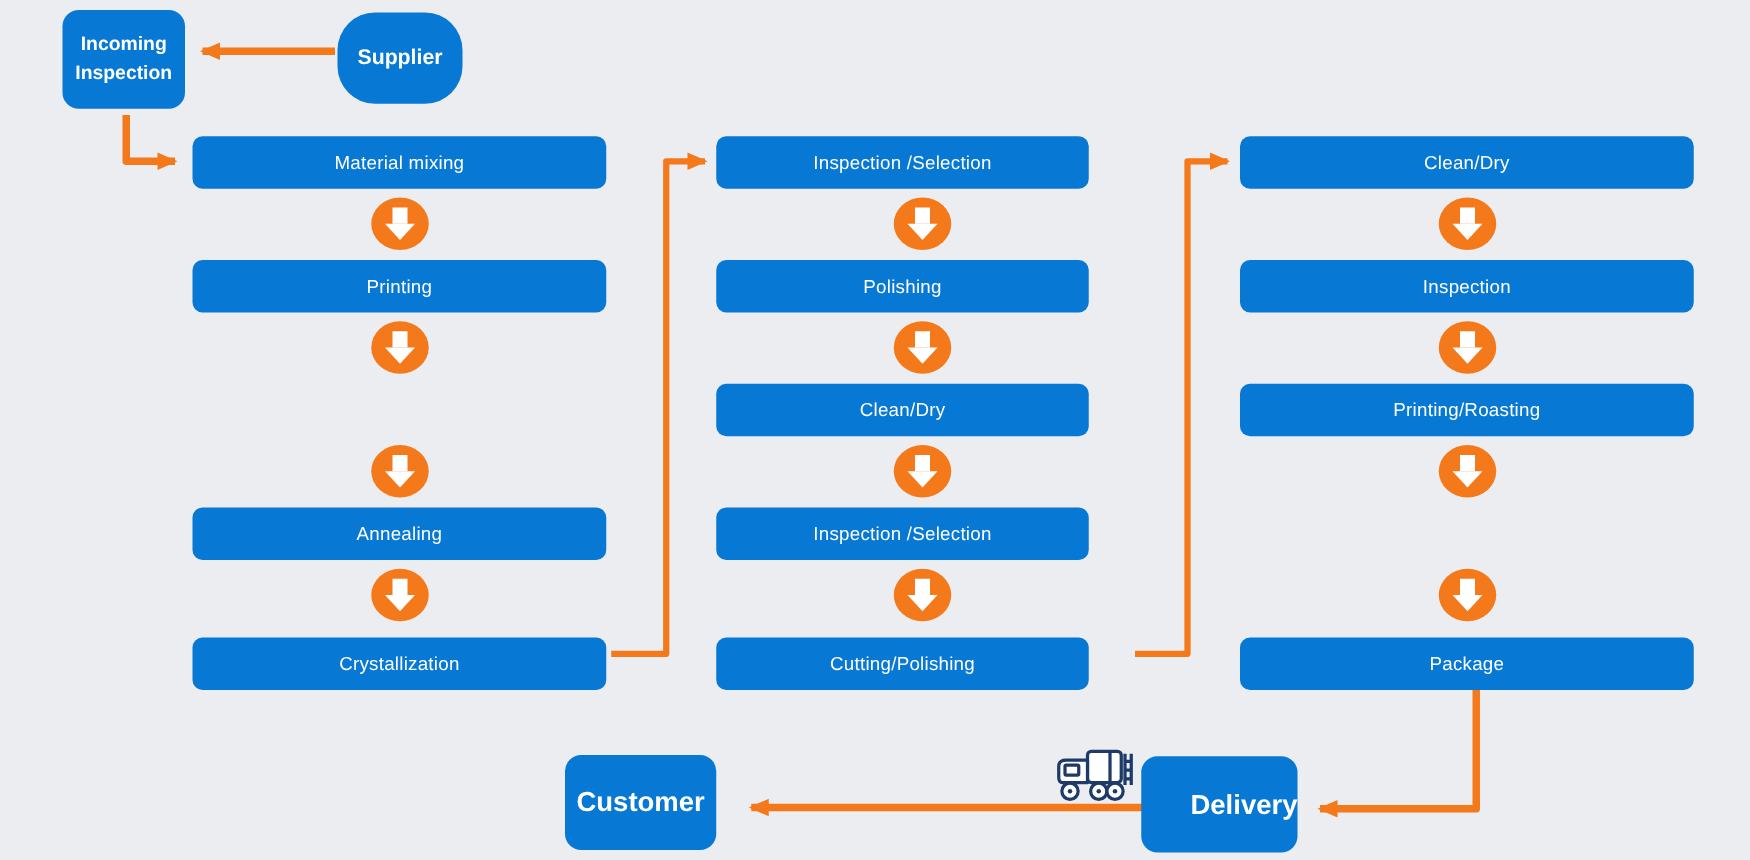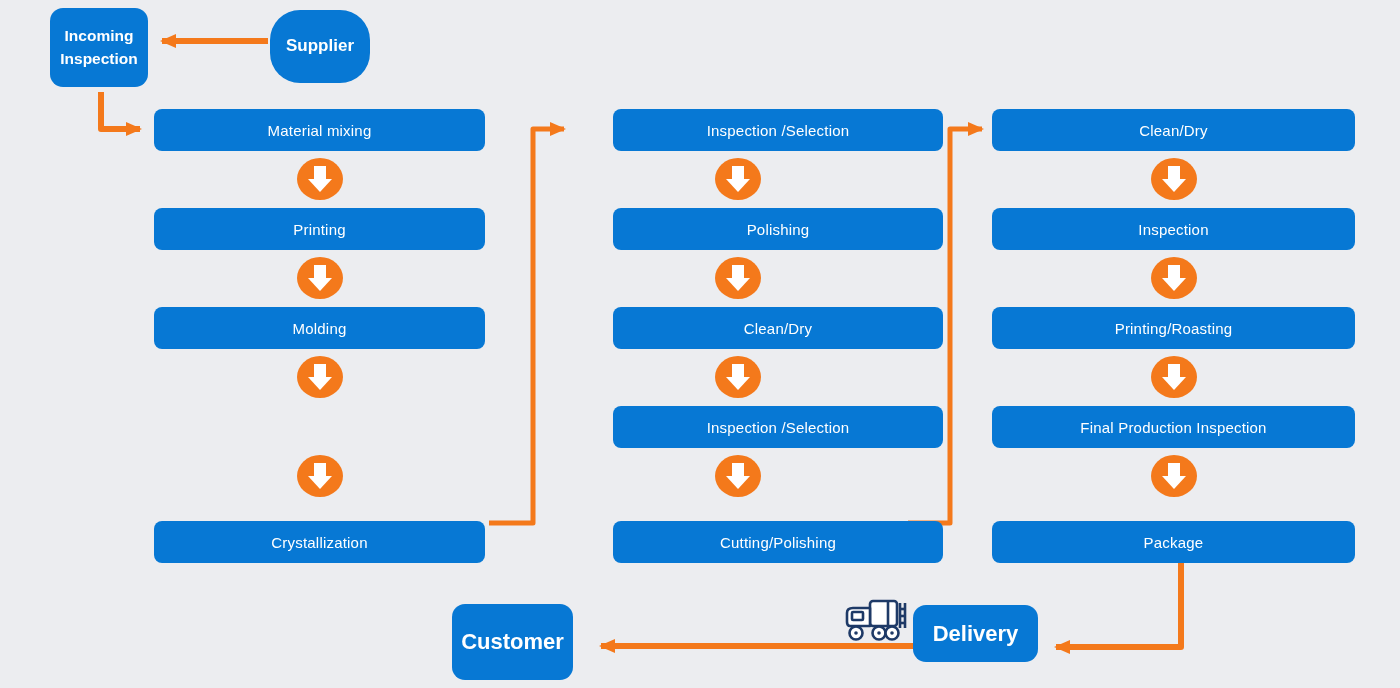--- a/index.html
+++ b/index.html
@@ -20,23 +20,23 @@
     z-index:2;
     box-sizing:border-box;
   }
   .process{
     height:42px;
     border-radius:8px;
     font-size:15px;
     letter-spacing:.2px;
   }
   .c1{left:154px;width:331px;}
-  .c2{left:573px;width:330px;margin-left:40px;}
+  .c2{left:573px;width:298px;}
   .c3{left:992px;width:363px;}
-  .r0{top:109px;} .r1{top:208px;} .r2{top:307px;} .r3{top:406px;} .r4{top:521px;}
+  .r0{top:109px;} .r1{top:208px;} .r2{top:307px;} .r3{top:406px;} .r4{top:510px;}
   .terminal{
     border-radius:13px;
     font-weight:bold;
     font-size:22px;
     line-height:1.45;
   }
   .down-icon{
     position:absolute;
     width:46px;height:42px;
     background:#F4791B;
@@ -79,36 +79,36 @@
 
   <div class="node terminal" style="left:50px;top:8px;width:98px;height:79px;font-size:15.5px;padding:0 8px;">
     <span>Incoming Inspection</span>
   </div>
   <div class="node terminal" style="left:270px;top:10px;width:100px;height:73px;font-size:17px;border-radius:30px;">
     <span>Supplier</span>
   </div>
   <div class="node terminal" style="left:452px;top:604px;width:121px;height:76px;">
     <span>Customer</span>
   </div>
-  <div class="node terminal" style="left:913px;top:605px;width:125px;height:57px;">
+  <div class="node terminal" style="left:913px;top:605px;width:125px;height:77px;justify-content:flex-end;">
     <span>Delivery</span>
   </div>
 
   <div class="node process c1 r0">
     <span>Material mixing</span>
   </div>
   <div class="down-icon i1 g0"></div>
   <div class="node process c1 r1">
     <span>Printing</span>
   </div>
   <div class="down-icon i1 g1"></div>
-  <div class="node process c1 r2">
-    <span>Molding</span>
+  <div class="down-icon i1 g2"></div>
+  <div class="node process c1 r3">
+    <span>Annealing</span>
   </div>
-  <div class="down-icon i1 g2"></div>
   <div class="down-icon i1 g3"></div>
   <div class="node process c1 r4">
     <span>Crystallization</span>
   </div>
 
   <div class="node process c2 r0">
     <span>Inspection /Selection</span>
   </div>
   <div class="down-icon i2 g0"></div>
   <div class="node process c2 r1">
@@ -132,23 +132,20 @@
   </div>
   <div class="down-icon i3 g0"></div>
   <div class="node process c3 r1">
     <span>Inspection</span>
   </div>
   <div class="down-icon i3 g1"></div>
   <div class="node process c3 r2">
     <span>Printing/Roasting</span>
   </div>
   <div class="down-icon i3 g2"></div>
-  <div class="node process c3 r3">
-    <span>Final Production Inspection</span>
-  </div>
   <div class="down-icon i3 g3"></div>
   <div class="node process c3 r4">
     <span>Package</span>
   </div>
 
   <div class="truck">
     <svg width="66" height="48" viewBox="0 0 66 48">
       <g stroke="#1E3A67" stroke-width="2.6" fill="#fff" stroke-linejoin="round">
         <rect x="28" y="4" width="27" height="25" rx="3"></rect>
         <line x1="46" y1="4" x2="46" y2="29"></line>

